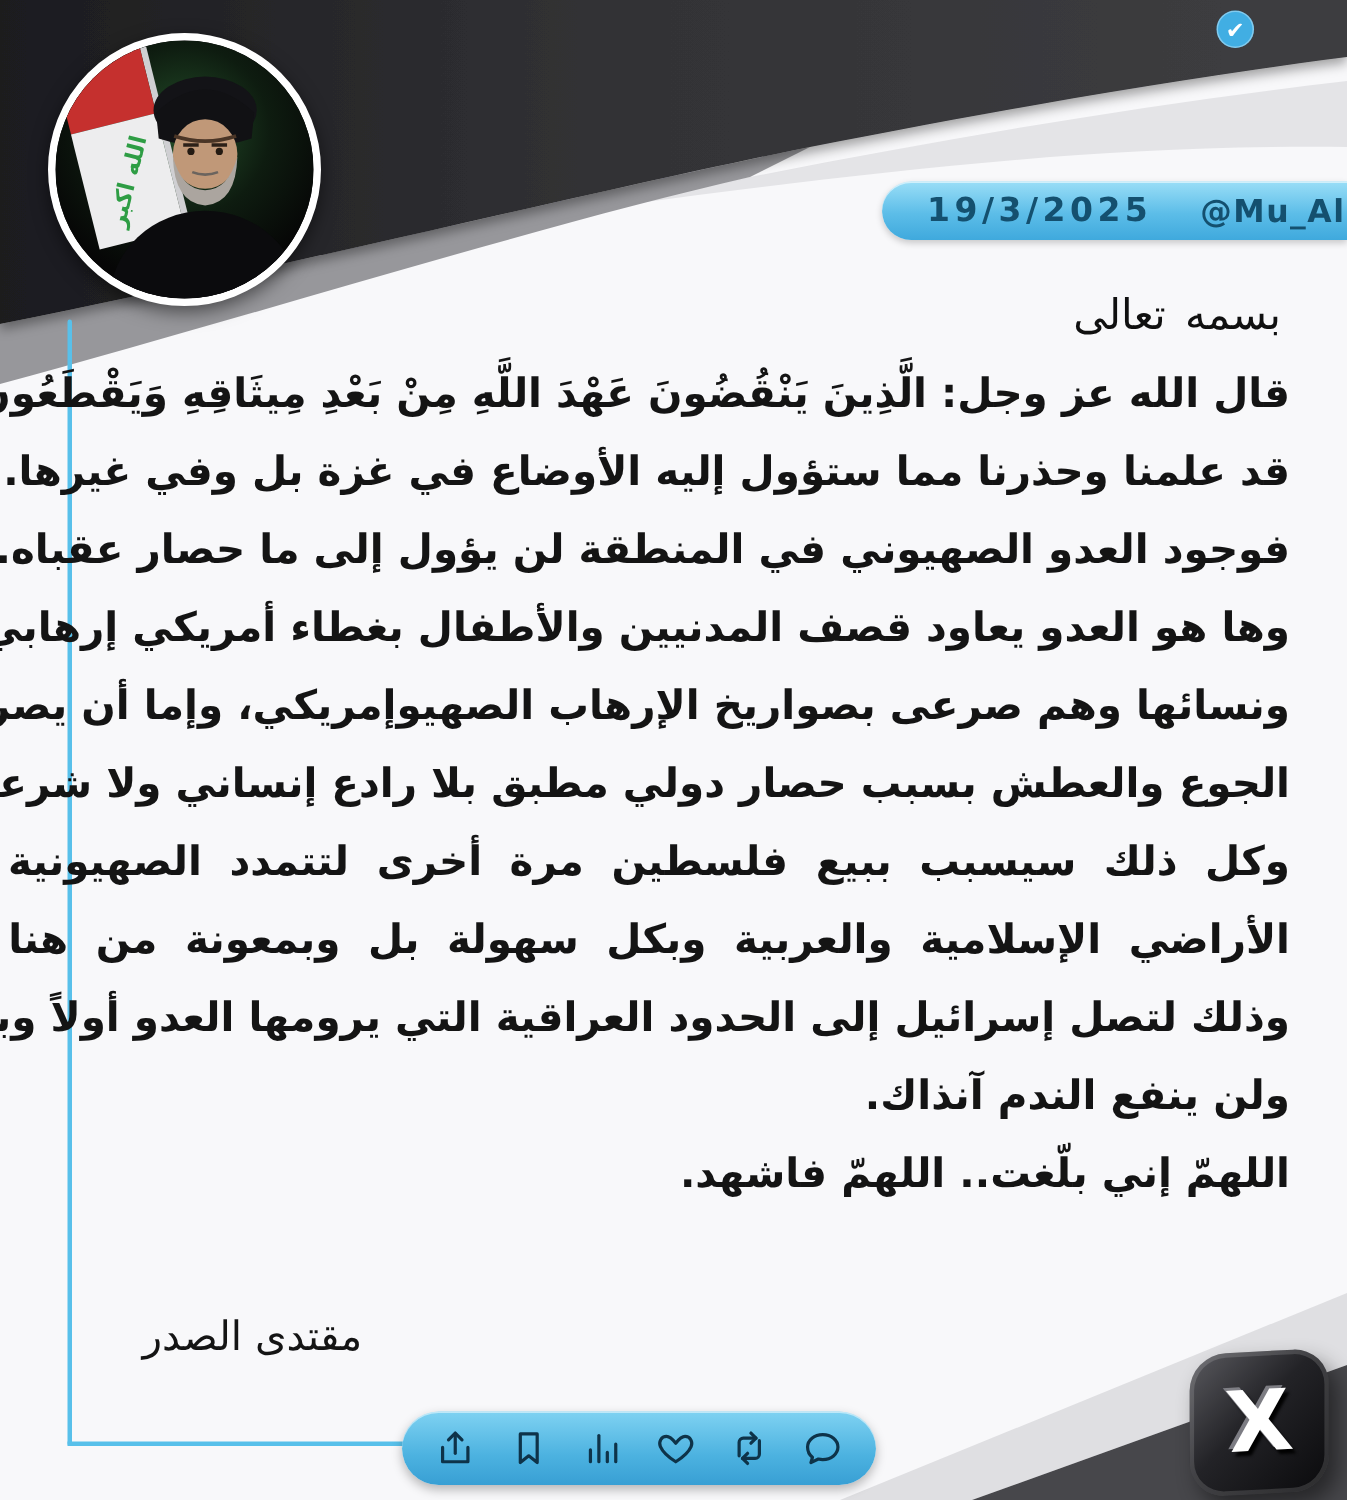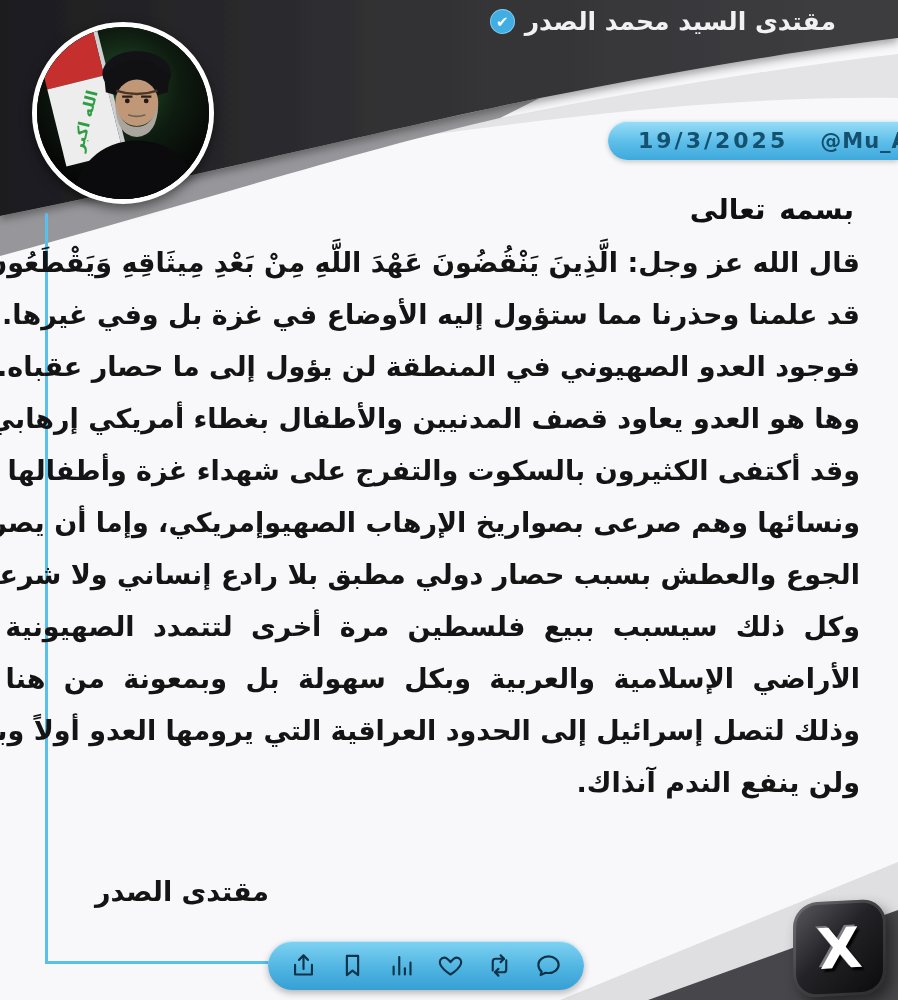--- a/index.html
+++ b/index.html
@@ -26,44 +26,44 @@
   #name { color:#f1f1f3; font-size:25px; font-weight:bold; letter-spacing:0; }
   .badge {
     width:25px; height:25px; border-radius:50%;
     background:#41aee3; color:#ffffff; font-size:15px; font-weight:bold;
     display:flex; align-items:center; justify-content:center;
     box-shadow:inset 0 0 0 1px rgba(255,255,255,.35);
   }
 
   
   #date-pill {
-    position:absolute; top:121px; left:608px; right:0; height:39px;
+    position:absolute; top:121px; left:588px; right:0; height:39px;
     border-radius:20px 0 0 20px; z-index:4;
     background:linear-gradient(180deg,#9adef7 0%,#5cbde8 55%,#3fa9dd 100%);
     box-shadow:0 2px 5px rgba(0,0,0,.2), inset 0 1px 0 rgba(255,255,255,.55);
     display:flex; align-items:center; padding-left:30px; gap:32px; box-sizing:border-box;
   }
   #date   { color:#14506f; font-size:22px; font-weight:bold; letter-spacing:3px; }
   #handle { color:#14506f; font-size:21px; font-weight:bold; letter-spacing:1px; }
 
   
   #basmala {
     position:absolute; top:193px; right:44px; z-index:2;
-    direction:rtl; font-size:28px; font-weight:bold; color:#101010; word-spacing:4px;
+    direction:rtl; font-size:28px; font-weight:normal; color:#101010; word-spacing:4px;
   }
   #body { position:absolute; top:238px; left:46px; right:38px; z-index:2; direction:rtl; }
   .line {
     height:52px; line-height:50px; font-size:27px; font-weight:bold;
     color:#141414; text-align:right; white-space:nowrap;
   }
   .line.just   { word-spacing:9px; }
   .line.center { }
   #signature {
     position:absolute; left:95px; top:876px; z-index:2;
-    direction:rtl; font-size:27px; font-weight:bold; color:#141414;text-align:right;
+    direction:rtl; font-size:27px; font-weight:normal; color:#141414;text-align:right;
   }
 
   
   #vline { position:absolute; left:45px; top:213px; width:3px; height:751px; background:#58c0ea; z-index:1; border-radius:2px; }
   #hline { position:absolute; left:45px; top:961px; width:242px; height:3px; background:#58c0ea; z-index:1; }
 
   
   #action-bar {
     position:absolute; left:268px; top:941px; width:316px; height:49px;
     border-radius:25px; z-index:6;
@@ -140,45 +140,44 @@
         <circle cx="52.5" cy="43" r="1.4" fill="#241a12"></circle>
         <circle cx="63.5" cy="43" r="1.4" fill="#241a12"></circle>
         <path d="M49.5 40.5 L55.5 40.5 M60.5 40.5 L66.5 40.5" stroke="#2c2018" stroke-width="1.3"></path>
         <path d="M45.5 45 Q46 63 58 64 Q70 63 70.5 45 Q67 58 58 58 Q49 58 45.5 45 Z" fill="#aba59f"></path>
         <path d="M53 51 Q58 53 63 51" stroke="#6b645e" stroke-width="1" fill="none"></path>
       </g>
     </svg>
   </div>
 
   <div id="name-row">
-    <span id="name">مقتدى السيد محمد الصدر</span>
     <span class="badge">✔</span>
   </div>
 
   <div id="date-pill">
     <span id="date">19/3/2025</span>
     <span id="handle">@Mu_AlSadr</span>
   </div>
 
   <div id="vline"></div>
   <div id="hline"></div>
 
   <div id="basmala">بسمه تعالى</div>
   <div id="body">
       <div class="line">قال الله عز وجل: الَّذِينَ يَنْقُضُونَ عَهْدَ اللَّهِ مِنْ بَعْدِ مِيثَاقِهِ وَيَقْطَعُونَ ما</div>
       <div class="line">قد علمنا وحذرنا مما ستؤول إليه الأوضاع في غزة بل وفي غيرها..</div>
       <div class="line">فوجود العدو الصهيوني في المنطقة لن يؤول إلى ما حصار عقباه.</div>
       <div class="line">وها هو العدو يعاود قصف المدنيين والأطفال بغطاء أمريكي إرهابي وقح.</div>
-      <div class="line">وقد أكتفى الكثيرون بالسكوت والتفرج على شهداء غزة وأطفالها</div>
       <div class="line">ونسائها وهم صرعى بصواريخ الإرهاب الصهيوإمريكي، وإما أن يصرعهم</div>
       <div class="line">الجوع والعطش بسبب حصار دولي مطبق بلا رادع إنساني ولا شرعي.</div>
       <div class="line just">وكل ذلك سيسبب ببيع فلسطين مرة أخرى لتتمدد الصهيونية في</div>
       <div class="line just">الأراضي الإسلامية والعربية وبكل سهولة بل وبمعونة من هنا وهناك،</div>
       <div class="line">وذلك لتصل إسرائيل إلى الحدود العراقية التي يرومها العدو أولاً وبالذات..</div>
       <div class="line center">ولن ينفع الندم آنذاك.</div>
+      <div class="line">اللهمّ إني بلّغت.. اللهمّ فاشهد.</div>
     </div>
   <div id="signature">مقتدى الصدر</div>
 
   <div id="action-bar">
       <span class="fi">
         <svg viewBox="0 0 24 24" fill="none" stroke="#0e3349" stroke-width="1.9" stroke-linecap="round" stroke-linejoin="round">
           <path d="M4.5 11.5v8.5h15v-8.5"></path>
           <path d="M12 15V3.5"></path>
           <path d="M8 7l4-4 4 4"></path>
         </svg>

